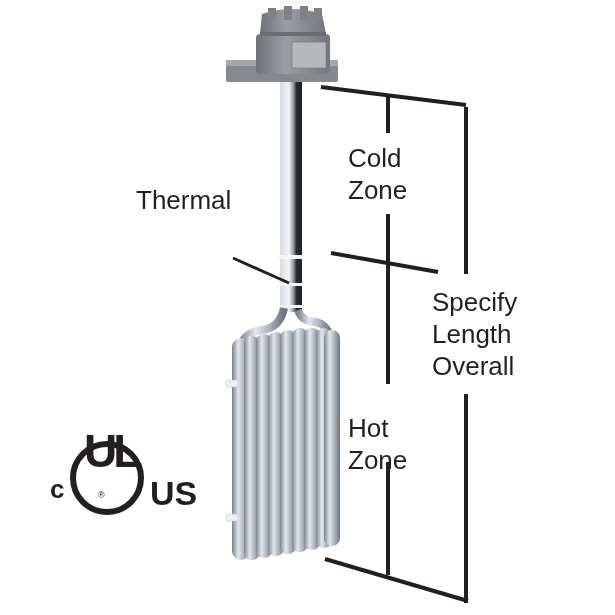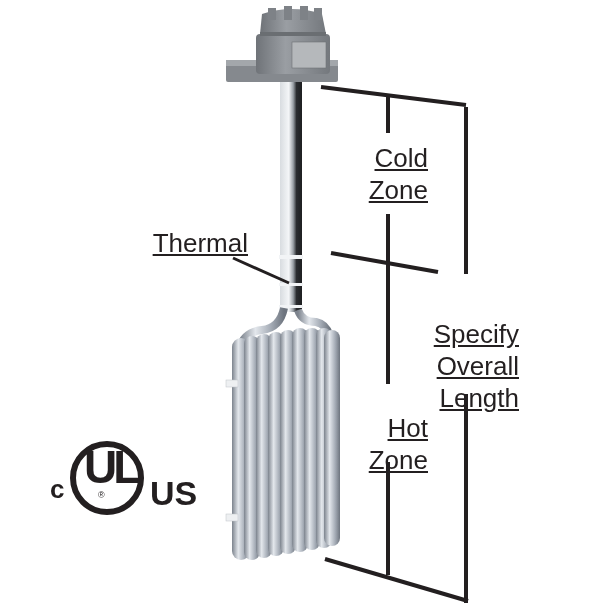--- a/index.html
+++ b/index.html
@@ -1,21 +1,21 @@
 <!DOCTYPE html>
 <html><head>
 <meta charset="utf-8">
 <style>
   html, body { margin: 0; padding: 0; background: #ffffff; }
   body { width: 615px; height: 615px; position: relative; overflow: hidden;
          font-family: "Liberation Sans", sans-serif; }
   .stage { position: absolute; left: 0; top: 0; width: 615px; height: 615px; }
   svg { position: absolute; left: 0; top: 0; }
   .label { position: absolute; color: #231f20; font-size: 26px; line-height: 32px;
-           text-align: right; white-space: nowrap; text-decoration: underline; }
+           text-align: left; white-space: nowrap; }
   .ul-text { position: absolute; font-weight: bold; color: #231f20;
              font-family: "Liberation Sans", sans-serif; }
 </style>
 </head>
 <body>
 
 <div class="stage">
 
   <svg width="615" height="615" viewBox="0 0 615 615">
     <defs>
@@ -85,38 +85,38 @@
       <line x1="466" y1="394" x2="466" y2="603"></line>
       <line x1="325" y1="559" x2="468" y2="601"></line>
       <line x1="233" y1="258" x2="289" y2="283" stroke-width="3"></line>
     </g>
 
     <g>
       <circle cx="107" cy="478" r="34" fill="none" stroke="#231f20" stroke-width="6"></circle>
     </g>
   </svg>
 
-  <div class="label" style="left:124px; top:184px; width:124px;margin-top:43px;">
+  <div class="label" style="left:136px; top:184px; width:124px;">
     <div>Thermal</div>
   </div>
 
   <div class="label" style="left:348px; top:142px; width:80px;">
     <div>Cold</div>
     <div>Zone</div>
   </div>
 
   <div class="label" style="left:348px; top:412px; width:80px;">
     <div>Hot</div>
     <div>Zone</div>
   </div>
 
-  <div class="label" style="left:419px; top:286px; width:100px;margin-top:32px;">
+  <div class="label" style="left:432px; top:286px; width:100px;">
     <div>Specify</div>
+    <div>Length</div>
     <div>Overall</div>
-    <div>Length</div>
   </div>
 
   <div class="ul-text" style="left:50px; top:474px; font-size:26px;">c</div>
-  <div class="ul-text" style="left:84px; top:440px; font-size:46px; letter-spacing:-4px;text-align:right;">UL</div>
+  <div class="ul-text" style="left:84px; top:424px; font-size:46px; letter-spacing:-4px;text-align:right;">UL</div>
   <div class="ul-text" style="left:98px; top:490px; font-size:9px; font-weight:normal;">®</div>
   <div class="ul-text" style="left:150px; top:474px; font-size:34px;">US</div>
 
 </div>
 
 </body></html>

